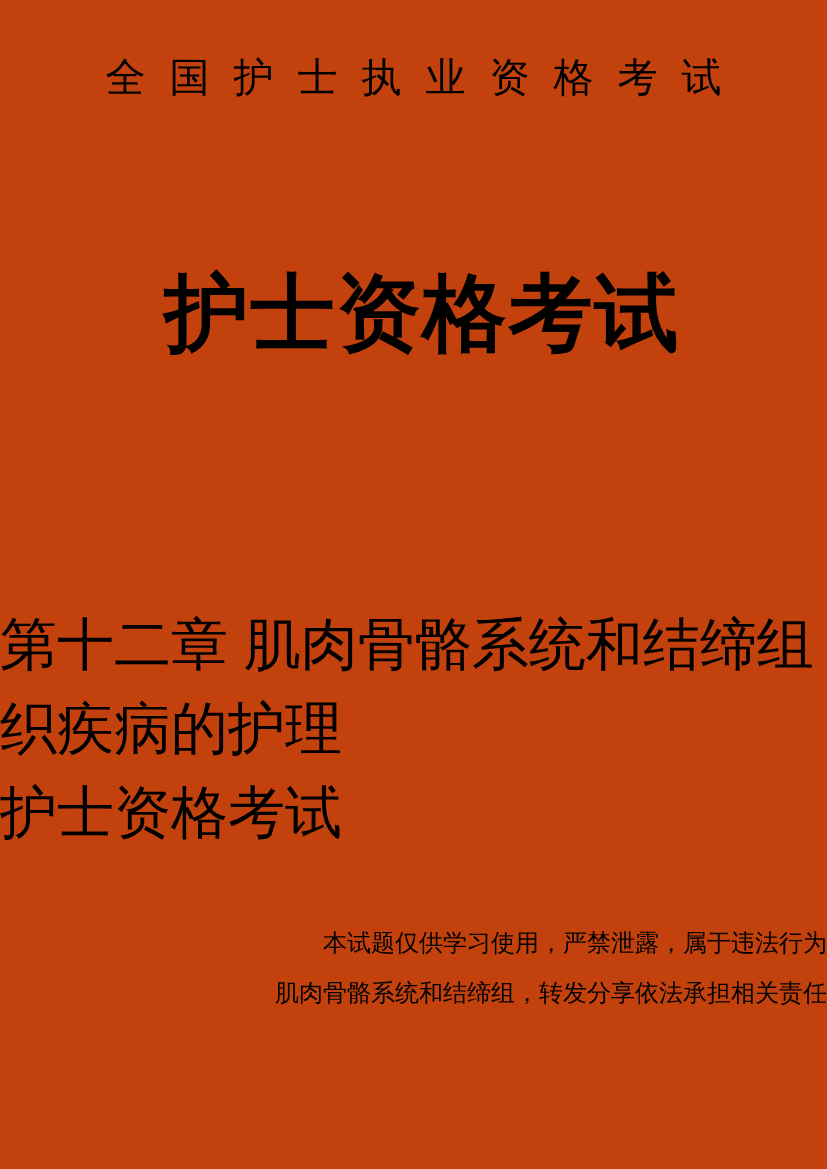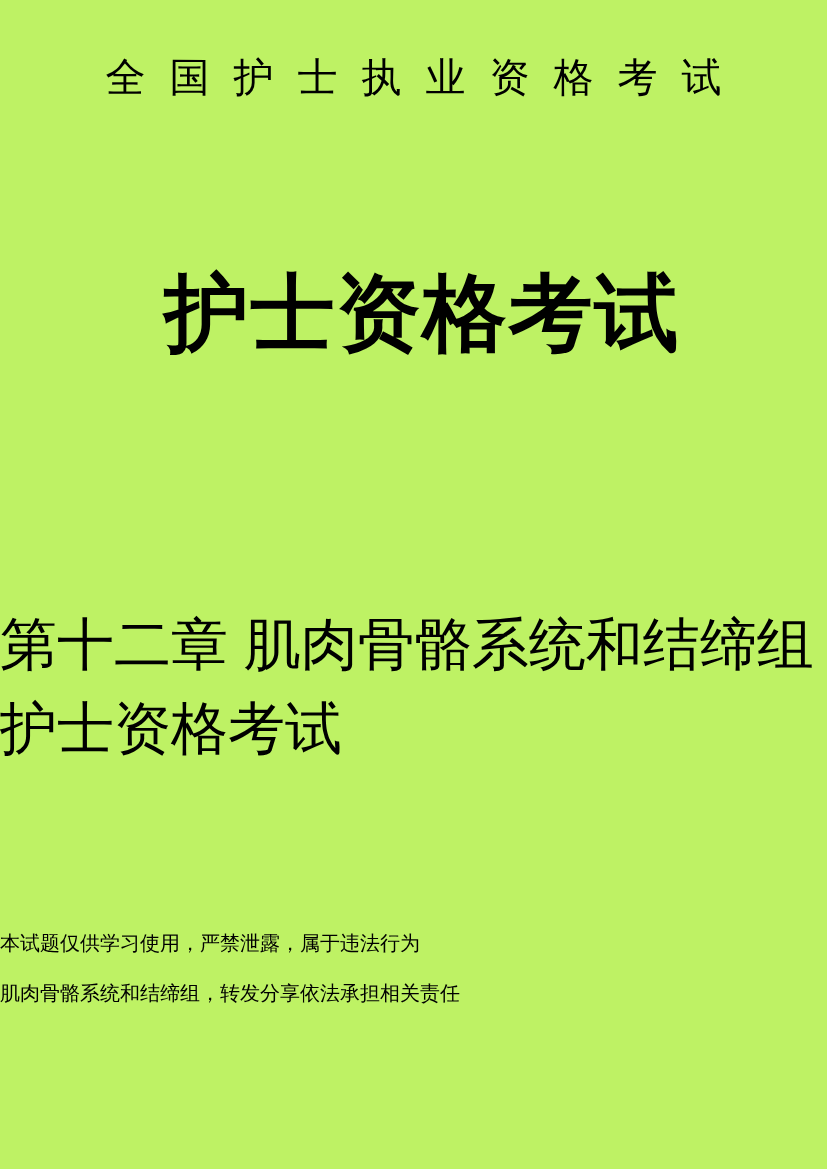--- a/index.html
+++ b/index.html
@@ -10,21 +10,21 @@
   body {
     width: 827px;
     height: 1169px;
     font-family: "Liberation Sans", sans-serif;
     color: #000000;
   }
   .page {
     position: relative;
     width: 827px;
     height: 1169px;
-    background: #bef264;
+    background: #c2410c;
     overflow: hidden;
   }
   .exam-header {
     position: absolute;
     top: 50px;
     left: 0;
     width: 100%;
     text-align: center;
     font-size: 40px;
     font-weight: 400;
@@ -53,37 +53,38 @@
     text-align: left;
     font-size: 57px;
     font-weight: 500;
     line-height: 84px;
   }
   .disclaimer {
     position: absolute;
     top: 918px;
     left: 0;
     width: 100%;
-    text-align: left;
-    font-size: 20px;
+    text-align: right;
+    font-size: 24px;
     font-weight: 400;
     line-height: 50px;
   }
 </style>
 </head>
 <body>
 
 <div class="page">
 
   <div class="exam-header">全国护士执业资格考试</div>
 
   <h1 class="main-title">护士资格考试</h1>
 
   <div class="chapter">
     <div class="chapter-line">第十二章 肌肉骨骼系统和结缔组</div>
+    <div class="chapter-line">织疾病的护理</div>
     <div class="chapter-line">护士资格考试</div>
   </div>
 
   <div class="disclaimer">
     <div class="disclaimer-line">本试题仅供学习使用，严禁泄露，属于违法行为</div>
     <div class="disclaimer-line">肌肉骨骼系统和结缔组，转发分享依法承担相关责任</div>
   </div>
 
 </div>
 

